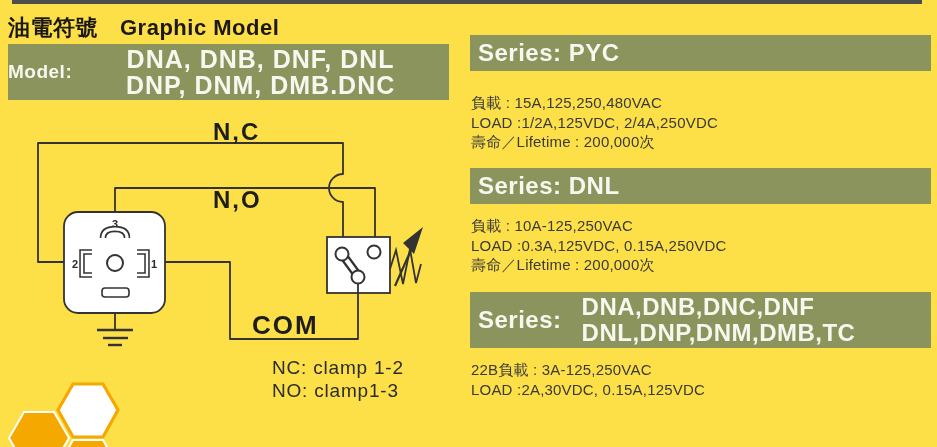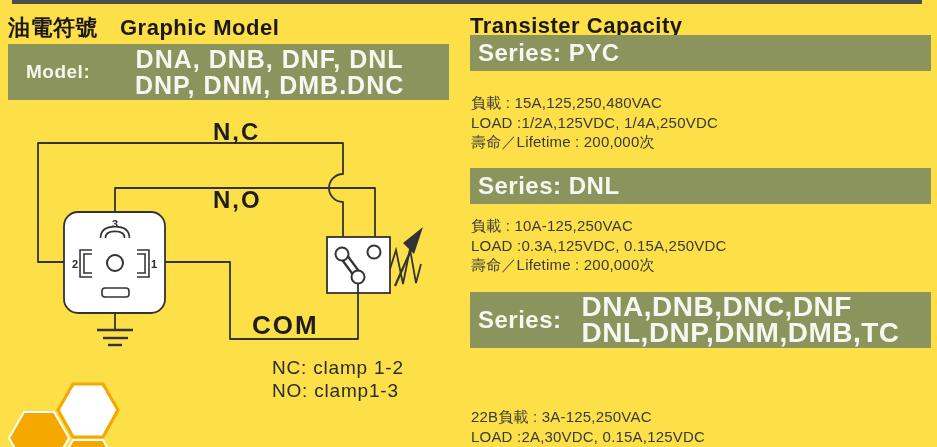--- a/index.html
+++ b/index.html
@@ -11,38 +11,38 @@
   .topbar { position:absolute; left:12px; top:0; width:910px; height:4px; background:#4d4d4d; }
 
   .col-header { position:absolute; display:flex; align-items:baseline; gap:22px;
     font-weight:bold; font-size:22px; letter-spacing:0.5px; color:#1c1816; white-space:nowrap; }
   #hdr-left  { left:8px;  top:13px; }
   #hdr-right { left:470px; top:13px; }
 
   .banner { position:absolute; background:#8a945c; color:#f7f7ef; display:flex; align-items:center; }
 
   #model-banner { left:8px; top:44px; width:441px; height:56px; }
-  #model-banner .mlabel { font-size:19px; font-weight:bold; padding-left:18px; letter-spacing:0.5px; }
+  #model-banner .mlabel { font-size:19px; font-weight:bold; letter-spacing:0.5px; }
   #model-banner .mlines { flex:1; text-align:center; font-size:25px; font-weight:bold;
     line-height:26px; letter-spacing:1px; white-space:nowrap; }
 
   .series-banner { left:470px; width:461px; height:36px; }
   .series-banner .stext { font-size:24px; font-weight:bold; padding-left:8px; letter-spacing:0.5px; white-space:nowrap; }
   #banner-pyc { top:35px; }
   #banner-dnl { top:168px; }
   #banner-big { top:292px; height:56px; }
-  #banner-big .svalue { margin-left:20px; font-size:28px; font-weight:bold; line-height:26px;
+  #banner-big .svalue { margin-left:20px; font-size:24px; font-weight:bold; line-height:26px;
     letter-spacing:0.5px; white-space:nowrap; }
 
   .spec { position:absolute; left:471px; width:460px; font-size:15px; line-height:19.5px;
     color:#3a3a3a; letter-spacing:0.2px; white-space:nowrap; }
   .spec div:first-child, .spec .zh { }
   #spec-pyc { top:93px; }
   #spec-dnl { top:216px; }
-  #spec-big { top:360px;margin-top:47px; }
+  #spec-big { top:360px; }
 
   svg text { font-family:"Liberation Sans", sans-serif; fill:#2b2b2b; }
   .wire-label { font-size:24px; font-weight:bold; letter-spacing:2px; fill:#1e1e1e; }
   .note-label { font-size:19px; letter-spacing:0.8px; fill:#2b2b2b; }
   .pin-label  { font-size:11px; font-weight:bold; }
   #diagram { position:absolute; left:0; top:0; width:937px; height:447px; pointer-events:none; }
 </style>
 </head>
 <body>
 
@@ -57,32 +57,31 @@
 
   <div id="model-banner" class="banner">
     <span class="mlabel">Model:</span>
     <span class="mlines">
       <span>DNA, DNB, DNF, DNL</span><br>
       <span>DNP, DNM, DMB.DNC</span>
     </span>
   </div>
 
   <div id="hdr-right" class="col-header">
-    <span>Transister Capacity</span>
   </div>
 
   <div id="banner-pyc" class="banner series-banner">
     <span class="stext">
       <span>Series:</span>
       <span>PYC</span>
     </span>
   </div>
   <div id="spec-pyc" class="spec">
     <div>負載 : 15A,125,250,480VAC</div>
-    <div>LOAD :1/2A,125VDC, 1/4A,250VDC</div>
+    <div>LOAD :1/2A,125VDC, 2/4A,250VDC</div>
     <div>壽命／Lifetime : 200,000次</div>
   </div>
 
   <div id="banner-dnl" class="banner series-banner">
     <span class="stext">
       <span>Series:</span>
       <span>DNL</span>
     </span>
   </div>
   <div id="spec-dnl" class="spec">

